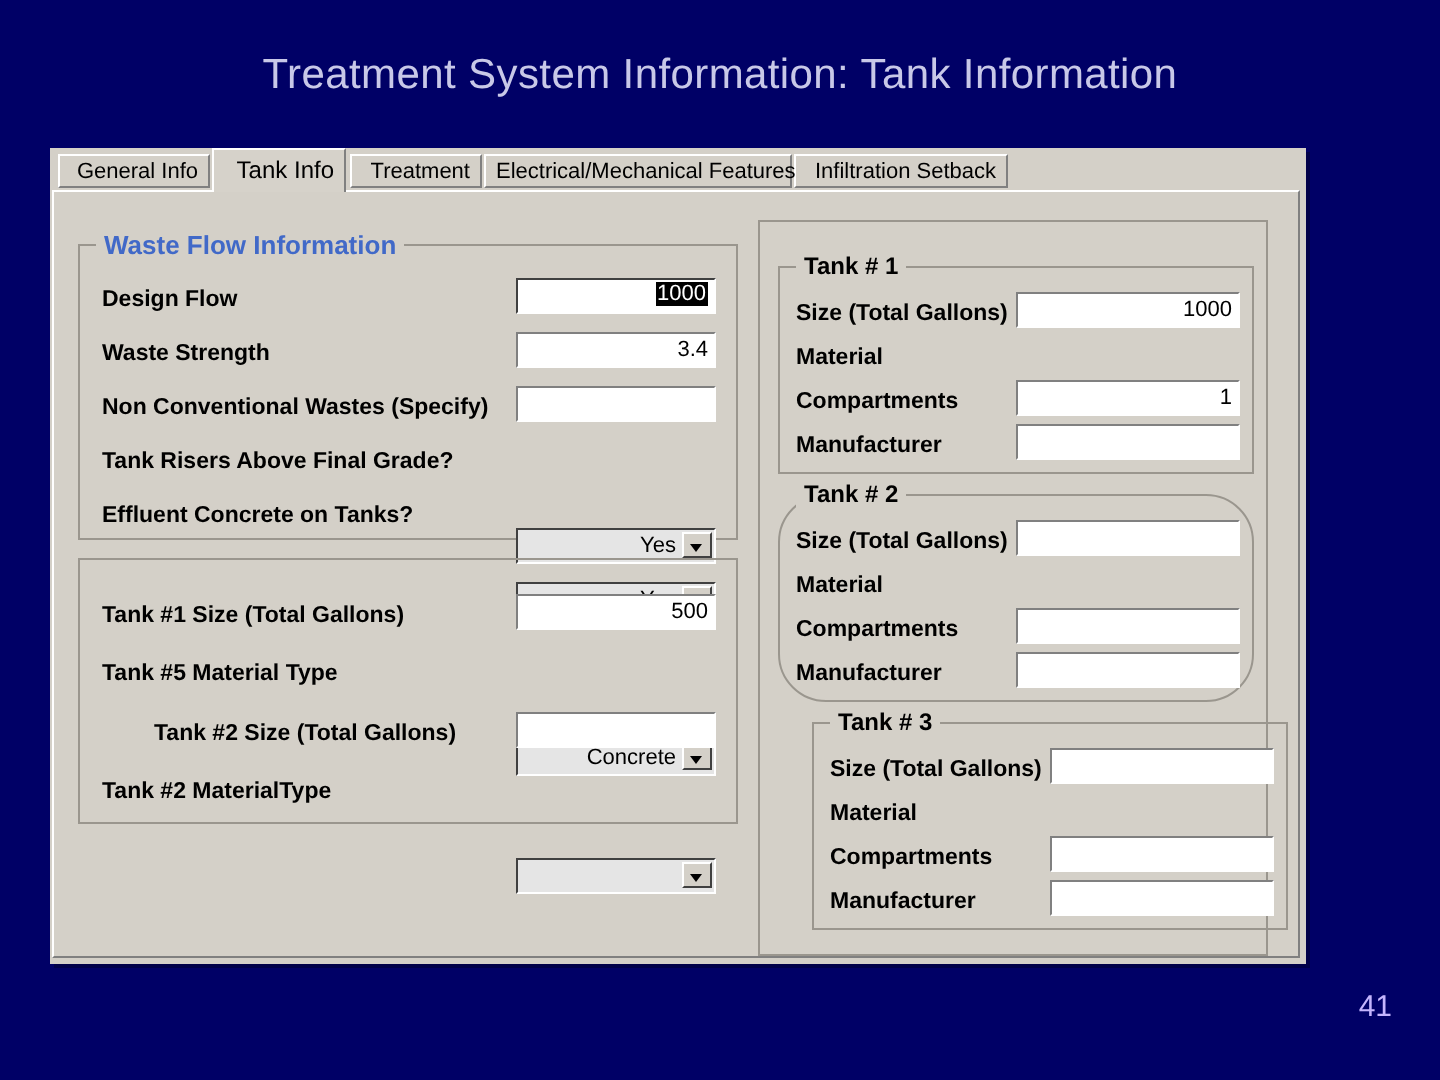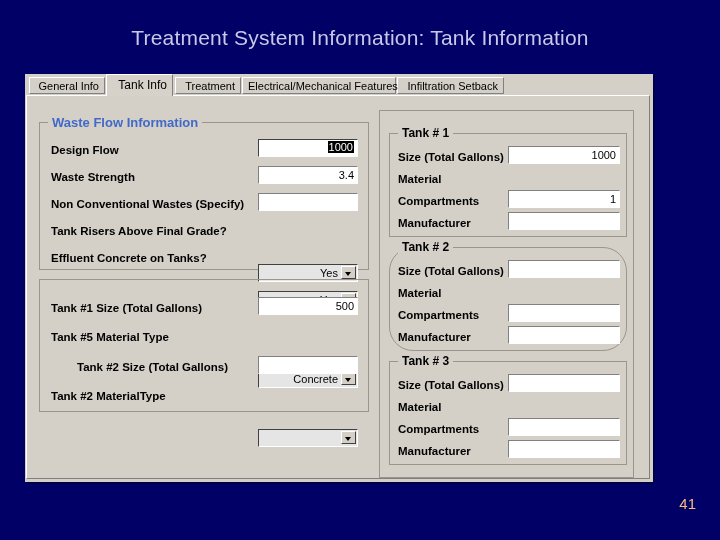--- a/index.html
+++ b/index.html
@@ -27,21 +27,21 @@
     font-weight: normal;
     letter-spacing: 0.2px;
     white-space: nowrap;
   }
 
   
   #page-number {
     position: absolute;
     right: 24px;
     top: 495px;
-    color: #fdba74;
+    color: #c4b5fd;
     font-size: 15px;
   }
 
   
   #dialog {
     position: absolute;
     left: 25px;
     top: 74px;
     width: 628px;
     height: 408px;
@@ -293,21 +293,21 @@
           <span class="cbtn"></span>
         </div>
 
         <span class="flabel" style="left:8px; top:60px;">Compartments</span>
         <div class="ftext" style="left:118px; top:56px; width:112px; height:18px; line-height:17px;"></div>
 
         <span class="flabel" style="left:8px; top:82px;">Manufacturer</span>
         <div class="ftext" style="left:118px; top:78px; width:112px; height:18px; line-height:17px;"></div>
       </div>
 
-      <div class="groupbox inner" style="left:9px; top:250px; width:238px; height:104px;">
+      <div class="groupbox inner" style="left:26px; top:250px; width:238px; height:104px;">
         <span class="gtitle">Tank # 3</span>
 
         <span class="flabel" style="left:8px; top:16px;">Size  (Total Gallons)</span>
         <div class="ftext" style="left:118px; top:12px; width:112px; height:18px; line-height:17px;"></div>
 
         <span class="flabel" style="left:8px; top:38px;">Material</span>
         <div class="fcombo" style="left:118px; top:34px; width:112px; height:18px;">
           <span class="ctext"></span>
           <span class="cbtn"></span>
         </div>

